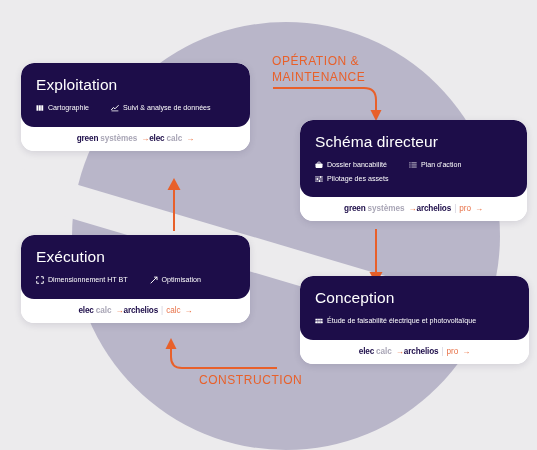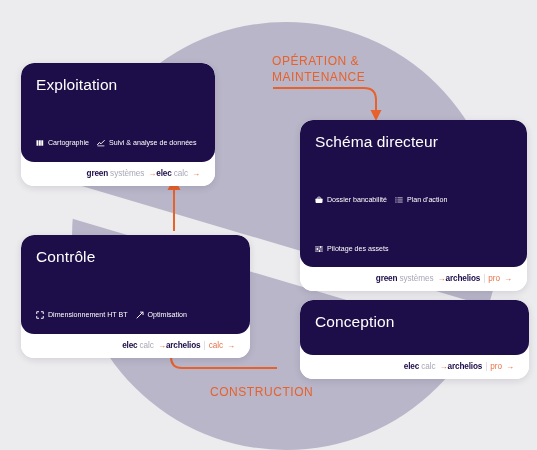--- a/index.html
+++ b/index.html
@@ -76,23 +76,22 @@
   }
   .feature-rows {
     display: flex;
     flex-direction: column;
     gap: 5px;
   }
   .feature-row {
     display: flex;
     flex-direction: row;
     align-items: center;
-    gap: 8px;
+    gap: 22px;
     flex-wrap: nowrap;
-    margin-top: 35px;
   }
   .feature {
     display: flex;
     align-items: center;
     gap: 4px;
     color: #ffffff;
     font-size: 7.1px;
     line-height: 1.2;
     white-space: nowrap;
   }
@@ -103,38 +102,38 @@
     width: 8px;
     height: 8px;
     flex: 0 0 8px;
   }
   .feature-icon svg { display:block; width:8px; height:8px; }
 
   
   .card-footer {
     display: flex;
     align-items: center;
-    justify-content: flex-end;
+    justify-content: center;
     padding: 7px 15px 8px 15px;
     background: #ffffff;
   }
   .logo {
     display: inline-flex;
     align-items: baseline;
     gap: 2px;
     font-size: 8.2px;
     white-space: nowrap;
   }
   .logo .lg-strong {
     font-weight: 700;
     color: #1d0d49;
     letter-spacing: -0.15px;
   }
   .logo .lg-light {
-    font-weight: 400;
+    font-weight: 700;
     color: #a9a6b6;
     letter-spacing: -0.05px;
   }
   .logo .lg-accent {
     font-weight: 400;
     color: #e8734a;
     letter-spacing: -0.05px;
   }
   .logo .lg-divider {
     color: #d2cfdb;
@@ -142,36 +141,36 @@
     padding: 0 1px;
   }
   .logo .lg-arrow {
     color: #e8602a;
     font-size: 8px;
     margin-left: 2px;
     line-height: 1;
   }
 
   
-  #card-exploitation { left: 21px;  top: 63px;  width: 194px; }
+  #card-exploitation { left: 21px;  top: 63px;  width: 229px; }
   #card-schema       { left: 300px; top: 120px; width: 227px; }
   #card-execution    { left: 21px;  top: 235px; width: 229px; }
-  #card-conception   { left: 300px; top: 300px; width: 229px; }
+  #card-conception   { left: 300px; top: 276px; width: 229px; }
 
   
   .flow-label {
     position: absolute;
     color: #e8602a;
     font-size: 12px;
     letter-spacing: 0.55px;
     line-height: 1.32;
     white-space: pre-line;
   }
   #label-operation { left: 272px; top: 54px; }
-  #label-construction { left: 210px; top: 373px; margin-top: 12px; }
+  #label-construction { left: 199px; top: 373px; }
 
   
   #arrow-layer {
     position: absolute;
     inset: 0;
     width: 537px;
     height: 450px;
     pointer-events: none;
   }
 </style>
@@ -314,21 +313,21 @@
           <span class="lg-strong">archelios</span>
           <span class="lg-divider">|</span>
           <span class="lg-accent">pro</span>
           <span class="lg-arrow">→</span>
         </span>
     </div>
   </div>
 
   <div class="card" id="card-execution">
     <div class="card-body">
-      <div class="card-title">Contrôle</div>
+      <div class="card-title">Exécution</div>
       <div class="feature-rows">
           <div class="feature-row">
             <span class="feature">
               <span class="feature-icon">
                 <svg viewBox="0 0 10 10">
                   <g fill="none" stroke="#fff" stroke-width="1.2" stroke-linecap="round">
                     <path d="M0.9 3.3 L0.9 0.9 L3.3 0.9"></path>
                     <path d="M6.7 0.9 L9.1 0.9 L9.1 3.3"></path>
                     <path d="M9.1 6.7 L9.1 9.1 L6.7 9.1"></path>
                     <path d="M3.3 9.1 L0.9 9.1 L0.9 6.7"></path>
@@ -363,20 +362,38 @@
           <span class="lg-accent">calc</span>
           <span class="lg-arrow">→</span>
         </span>
     </div>
   </div>
 
   <div class="card" id="card-conception">
     <div class="card-body">
       <div class="card-title">Conception</div>
       <div class="feature-rows">
+          <div class="feature-row">
+            <span class="feature">
+              <span class="feature-icon">
+                <svg viewBox="0 0 10 10">
+                  <g fill="#fff">
+                    <rect x="0.5" y="2.2" width="9" height="1.5" rx="0.2"></rect>
+                    <rect x="0.5" y="4.3" width="9" height="1.5" rx="0.2"></rect>
+                    <rect x="0.5" y="6.4" width="9" height="1.5" rx="0.2"></rect>
+                  </g>
+                  <g stroke="#1d0d49" stroke-width="0.45">
+                    <line x1="3.5" y1="2.2" x2="3.5" y2="7.9"></line>
+                    <line x1="6.5" y1="2.2" x2="6.5" y2="7.9"></line>
+                  </g>
+                </svg>
+              </span>
+              <span>Étude de faisabilité électrique et photovoltaïque</span>
+            </span>
+          </div>
         </div>
     </div>
     <div class="card-footer">
       <span class="logo">
           <span class="lg-strong">elec</span>
           <span class="lg-light"> calc</span>
           <span class="lg-arrow">→</span>
         </span>
       <span class="logo">
           <span class="lg-strong">archelios</span>

